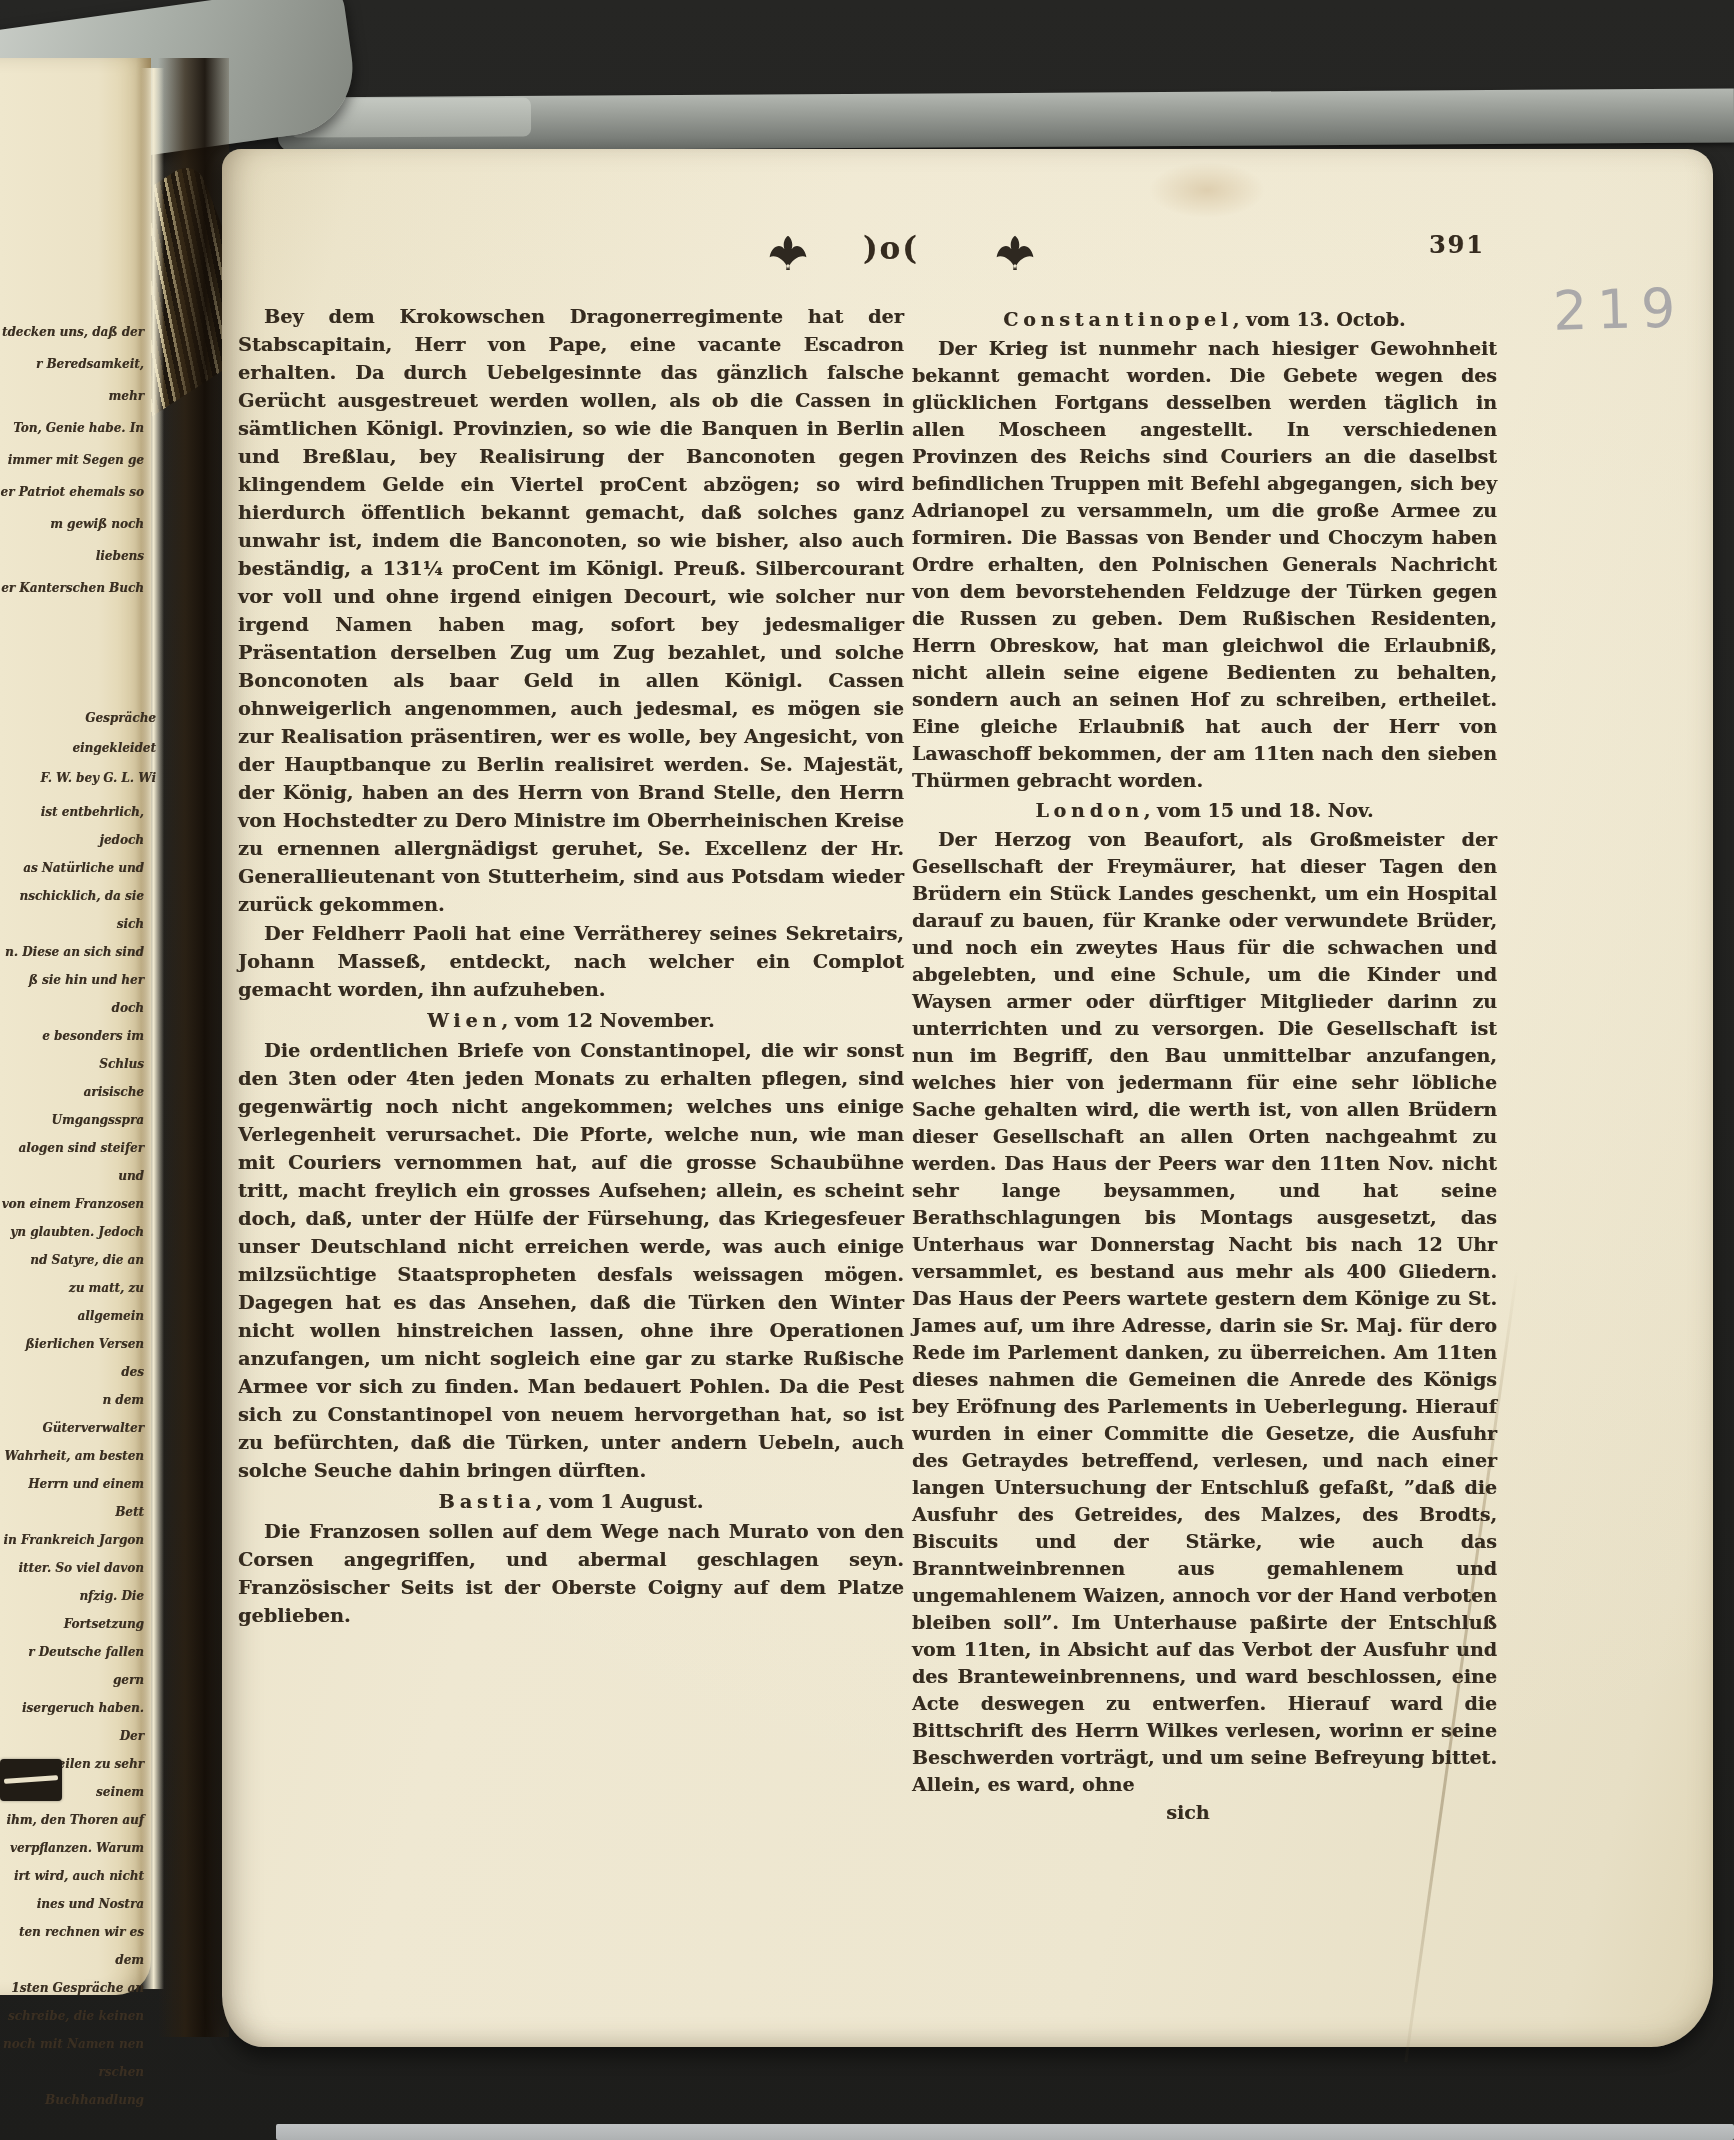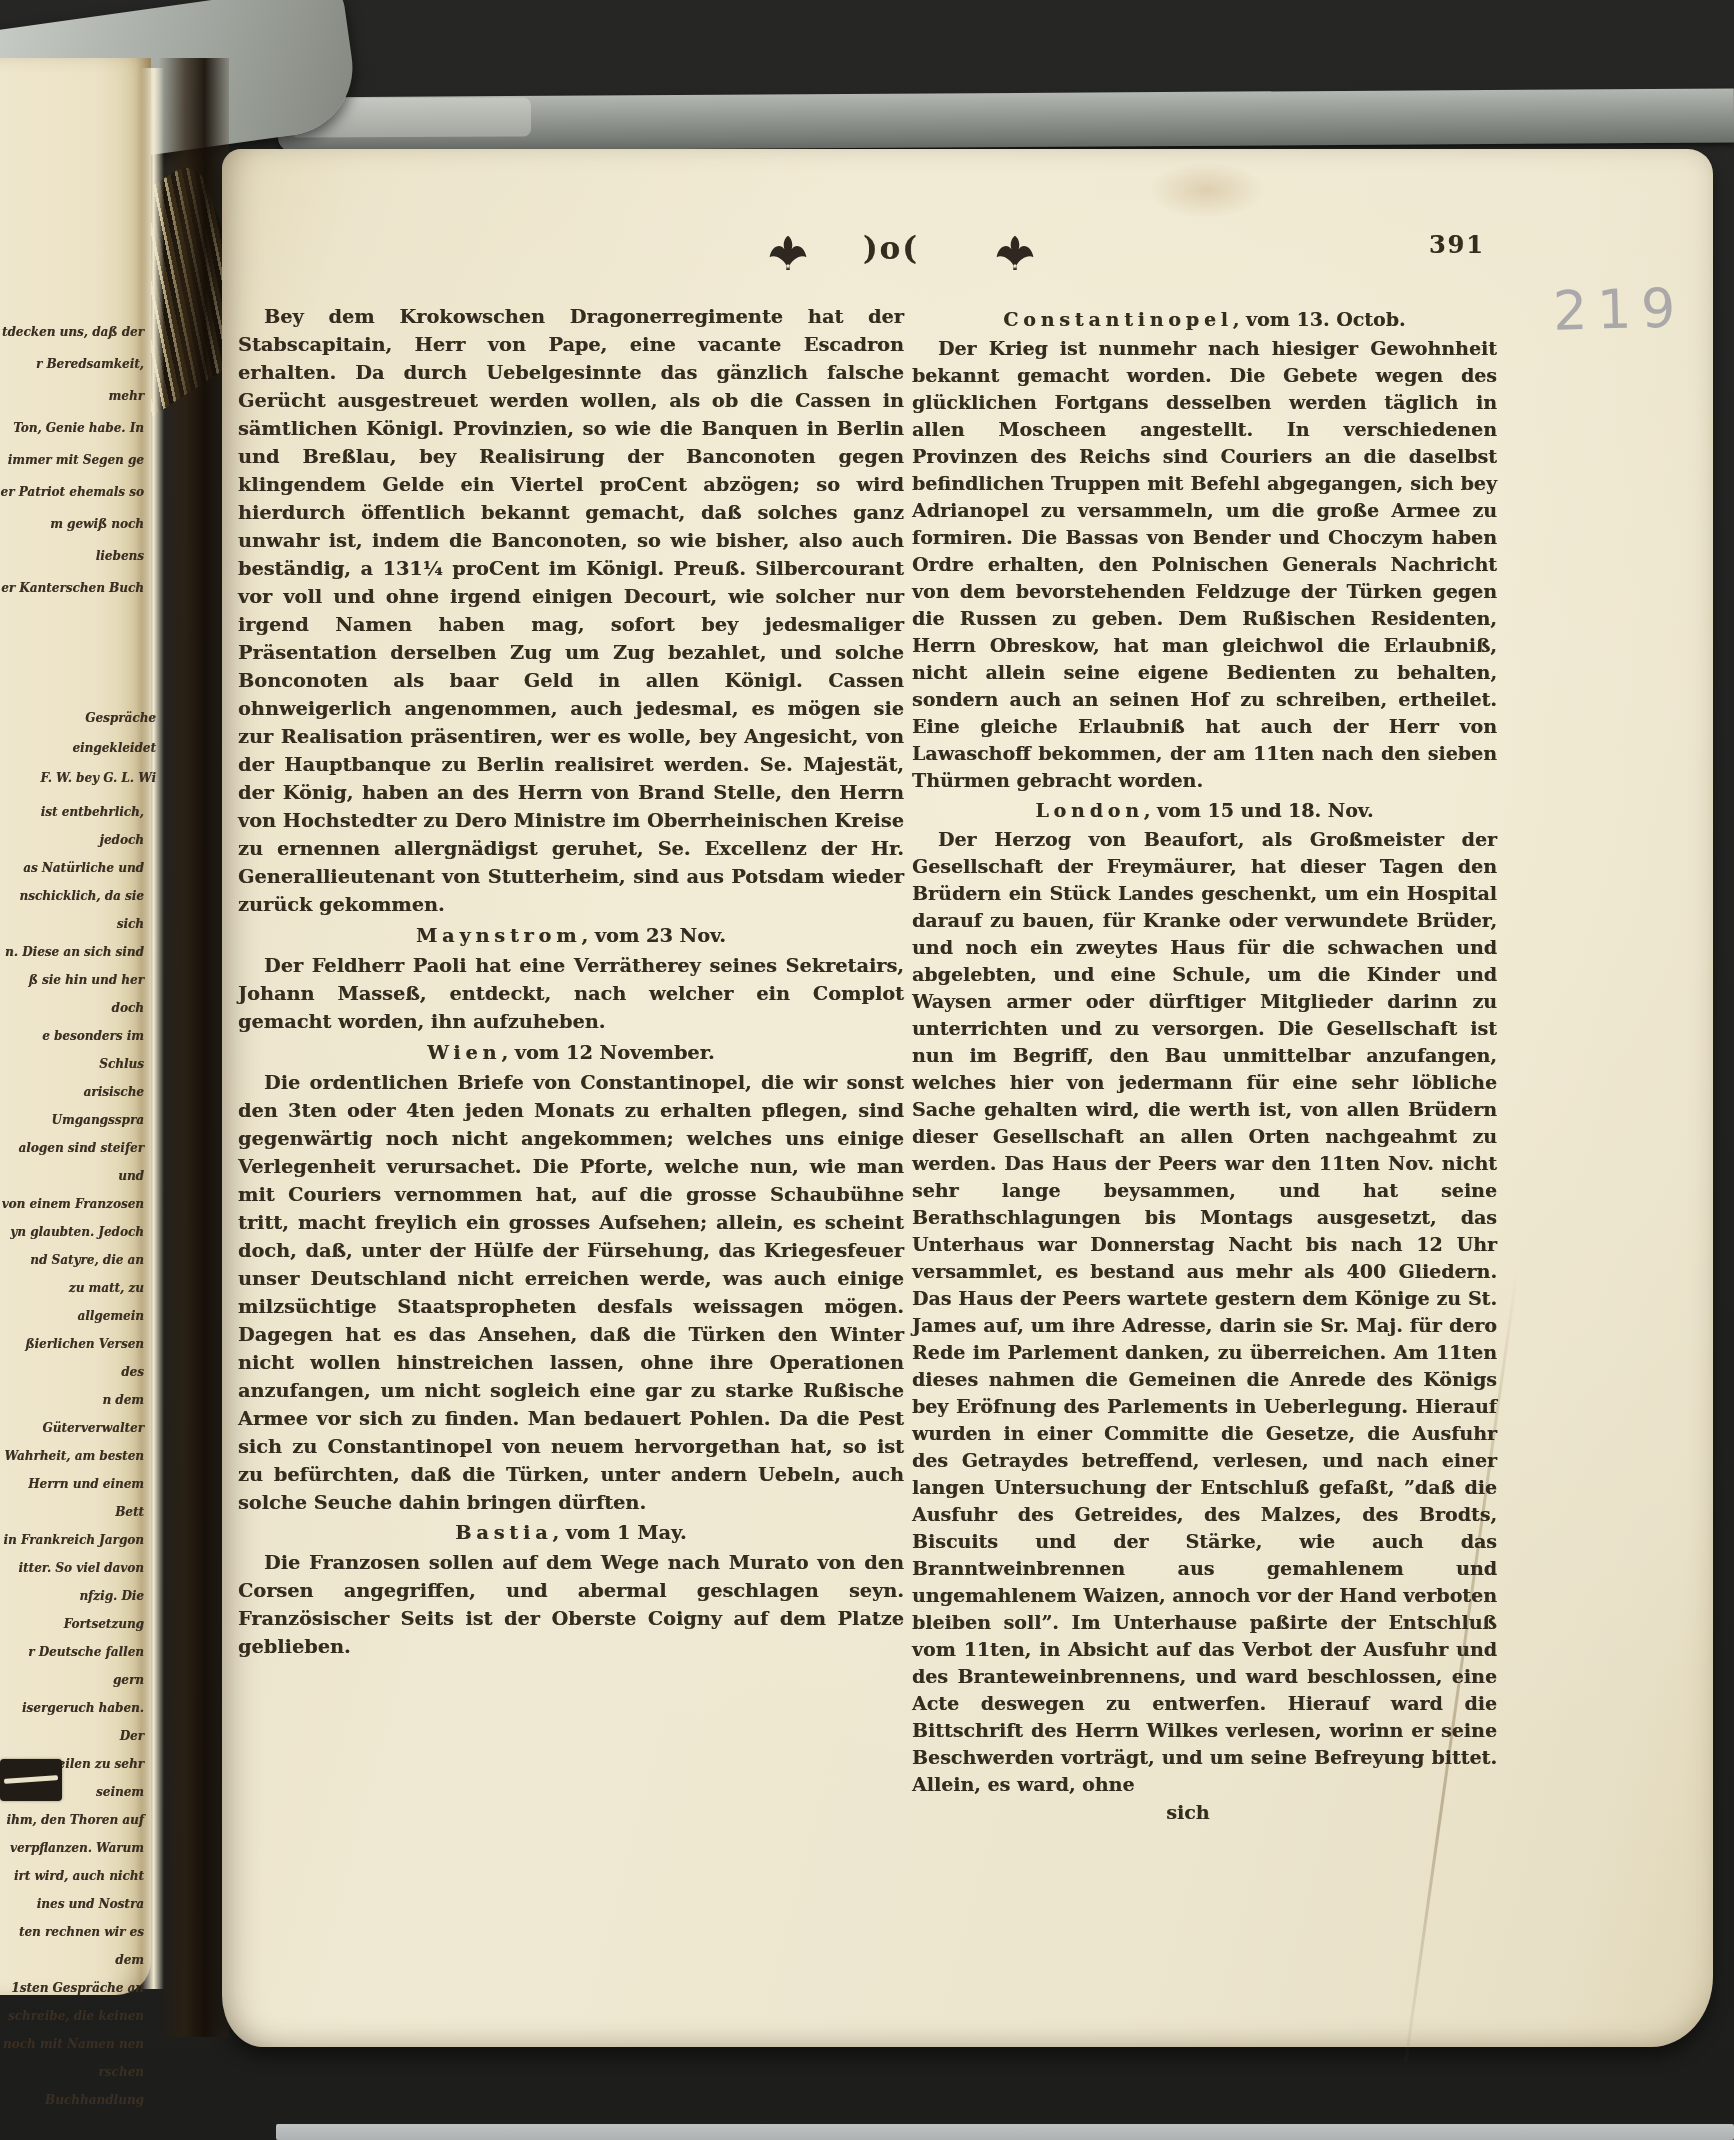--- a/index.html
+++ b/index.html
@@ -190,25 +190,24 @@
 <div class="abs orn ink" style="left:993px;top:233px;">
   <svg viewBox="0 0 24 20">
       <path fill="#2e2820" d="M12 19 C10.4 13.5 4.6 10.8 2 12.6 C2.6 7 7.6 4.4 10 8.2 C8.6 3.2 11.9 0.8 12 0.8 C12.1 0.8 15.4 3.2 14 8.2 C16.4 4.4 21.4 7 22 12.6 C19.4 10.8 13.6 13.5 12 19 Z M11 19.5 L13 19.5 L12.6 16.5 L11.4 16.5 Z"></path>
     </svg>
 </div>
 <div class="abs page-num ink" style="left:1429px;top:230px;">391</div>
 <div class="abs pencil" style="left:1553px;top:278px;">219</div>
 
 <div class="abs col col-left ink">
   <p>Bey dem Krokowschen Dragonerregimente hat der Stabscapitain, Herr von Pape, eine vacante Escadron erhalten. Da durch Uebelgesinnte das gänzlich falsche Gerücht ausgestreuet werden wollen, als ob die Cassen in sämtlichen Königl. Provinzien, so wie die Banquen in Berlin und Breßlau, bey Realisirung der Banconoten gegen klingendem Gelde ein Viertel proCent abzögen; so wird hierdurch öffentlich bekannt gemacht, daß solches ganz unwahr ist, indem die Banconoten, so wie bisher, also auch beständig, a 131¼ proCent im Königl. Preuß. Silbercourant vor voll und ohne irgend einigen Decourt, wie solcher nur irgend Namen haben mag, sofort bey jedesmaliger Präsentation derselben Zug um Zug bezahlet, und solche Bonconoten als baar Geld in allen Königl. Cassen ohnweigerlich angenommen, auch jedesmal, es mögen sie zur Realisation präsentiren, wer es wolle, bey Angesicht, von der Hauptbanque zu Berlin realisiret werden. Se. Majestät, der König, haben an des Herrn von Brand Stelle, den Herrn von Hochstedter zu Dero Ministre im Oberrheinischen Kreise zu ernennen allergnädigst geruhet, Se. Excellenz der Hr. Generallieutenant von Stutterheim, sind aus Potsdam wieder zurück gekommen.</p>
-  <h3><span class="place">Maynstrom</span><span>, vom 23 Nov.</span></h3>
   <p>Der Feldherr Paoli hat eine Verrätherey seines Sekretairs, Johann Masseß, entdeckt, nach welcher ein Complot gemacht worden, ihn aufzuheben.</p>
   <h3><span class="place">Wien</span><span>, vom 12 November.</span></h3>
   <p>Die ordentlichen Briefe von Constantinopel, die wir sonst den 3ten oder 4ten jeden Monats zu erhalten pflegen, sind gegenwärtig noch nicht angekommen; welches uns einige Verlegenheit verursachet. Die Pforte, welche nun, wie man mit Couriers vernommen hat, auf die grosse Schaubühne tritt, macht freylich ein grosses Aufsehen; allein, es scheint doch, daß, unter der Hülfe der Fürsehung, das Kriegesfeuer unser Deutschland nicht erreichen werde, was auch einige milzsüchtige Staatspropheten desfals weissagen mögen. Dagegen hat es das Ansehen, daß die Türken den Winter nicht wollen hinstreichen lassen, ohne ihre Operationen anzufangen, um nicht sogleich eine gar zu starke Rußische Armee vor sich zu finden. Man bedauert Pohlen. Da die Pest sich zu Constantinopel von neuem hervorgethan hat, so ist zu befürchten, daß die Türken, unter andern Uebeln, auch solche Seuche dahin bringen dürften.</p>
-  <h3><span class="place">Bastia</span><span>, vom 1 May.</span></h3>
+  <h3><span class="place">Bastia</span><span>, vom 1 August.</span></h3>
   <p>Die Franzosen sollen auf dem Wege nach Murato von den Corsen angegriffen, und abermal geschlagen seyn. Französischer Seits ist der Oberste Coigny auf dem Platze geblieben.</p>
 </div>
 
 <div class="abs col col-right ink">
   <h3><span class="place">Constantinopel</span><span>, vom 13. Octob.</span></h3>
   <p>Der Krieg ist nunmehr nach hiesiger Gewohnheit bekannt gemacht worden. Die Gebete wegen des glücklichen Fortgans desselben werden täglich in allen Moscheen angestellt. In verschiedenen Provinzen des Reichs sind Couriers an die daselbst befindlichen Truppen mit Befehl abgegangen, sich bey Adrianopel zu versammeln, um die große Armee zu formiren. Die Bassas von Bender und Choczym haben Ordre erhalten, den Polnischen Generals Nachricht von dem bevorstehenden Feldzuge der Türken gegen die Russen zu geben. Dem Rußischen Residenten, Herrn Obreskow, hat man gleichwol die Erlaubniß, nicht allein seine eigene Bedienten zu behalten, sondern auch an seinen Hof zu schreiben, ertheilet. Eine gleiche Erlaubniß hat auch der Herr von Lawaschoff bekommen, der am 11ten nach den sieben Thürmen gebracht worden.</p>
   <h3><span class="place">London</span><span>, vom 15 und 18. Nov.</span></h3>
   <p>Der Herzog von Beaufort, als Großmeister der Gesellschaft der Freymäurer, hat dieser Tagen den Brüdern ein Stück Landes geschenkt, um ein Hospital darauf zu bauen, für Kranke oder verwundete Brüder, und noch ein zweytes Haus für die schwachen und abgelebten, und eine Schule, um die Kinder und Waysen armer oder dürftiger Mitglieder darinn zu unterrichten und zu versorgen. Die Gesellschaft ist nun im Begriff, den Bau unmittelbar anzufangen, welches hier von jedermann für eine sehr löbliche Sache gehalten wird, die werth ist, von allen Brüdern dieser Gesellschaft an allen Orten nachgeahmt zu werden. Das Haus der Peers war den 11ten Nov. nicht sehr lange beysammen, und hat seine Berathschlagungen bis Montags ausgesetzt, das Unterhaus war Donnerstag Nacht bis nach 12 Uhr versammlet, es bestand aus mehr als 400 Gliedern. Das Haus der Peers wartete gestern dem Könige zu St. James auf, um ihre Adresse, darin sie Sr. Maj. für dero Rede im Parlement danken, zu überreichen. Am 11ten dieses nahmen die Gemeinen die Anrede des Königs bey Eröfnung des Parlements in Ueberlegung. Hierauf wurden in einer Committe die Gesetze, die Ausfuhr des Getraydes betreffend, verlesen, und nach einer langen Untersuchung der Entschluß gefaßt, ”daß die Ausfuhr des Getreides, des Malzes, des Brodts, Biscuits und der Stärke, wie auch das Branntweinbrennen aus gemahlenem und ungemahlenem Waizen, annoch vor der Hand verboten bleiben soll”. Im Unterhause paßirte der Entschluß vom 11ten, in Absicht auf das Verbot der Ausfuhr und des Branteweinbrennens, und ward beschlossen, eine Acte deswegen zu entwerfen. Hierauf ward die Bittschrift des Herrn Wilkes verlesen, worinn er seine Beschwerden vorträgt, und um seine Befreyung bittet. Allein, es ward, ohne</p>
   <p class="catchword">sich</p>
 </div>

